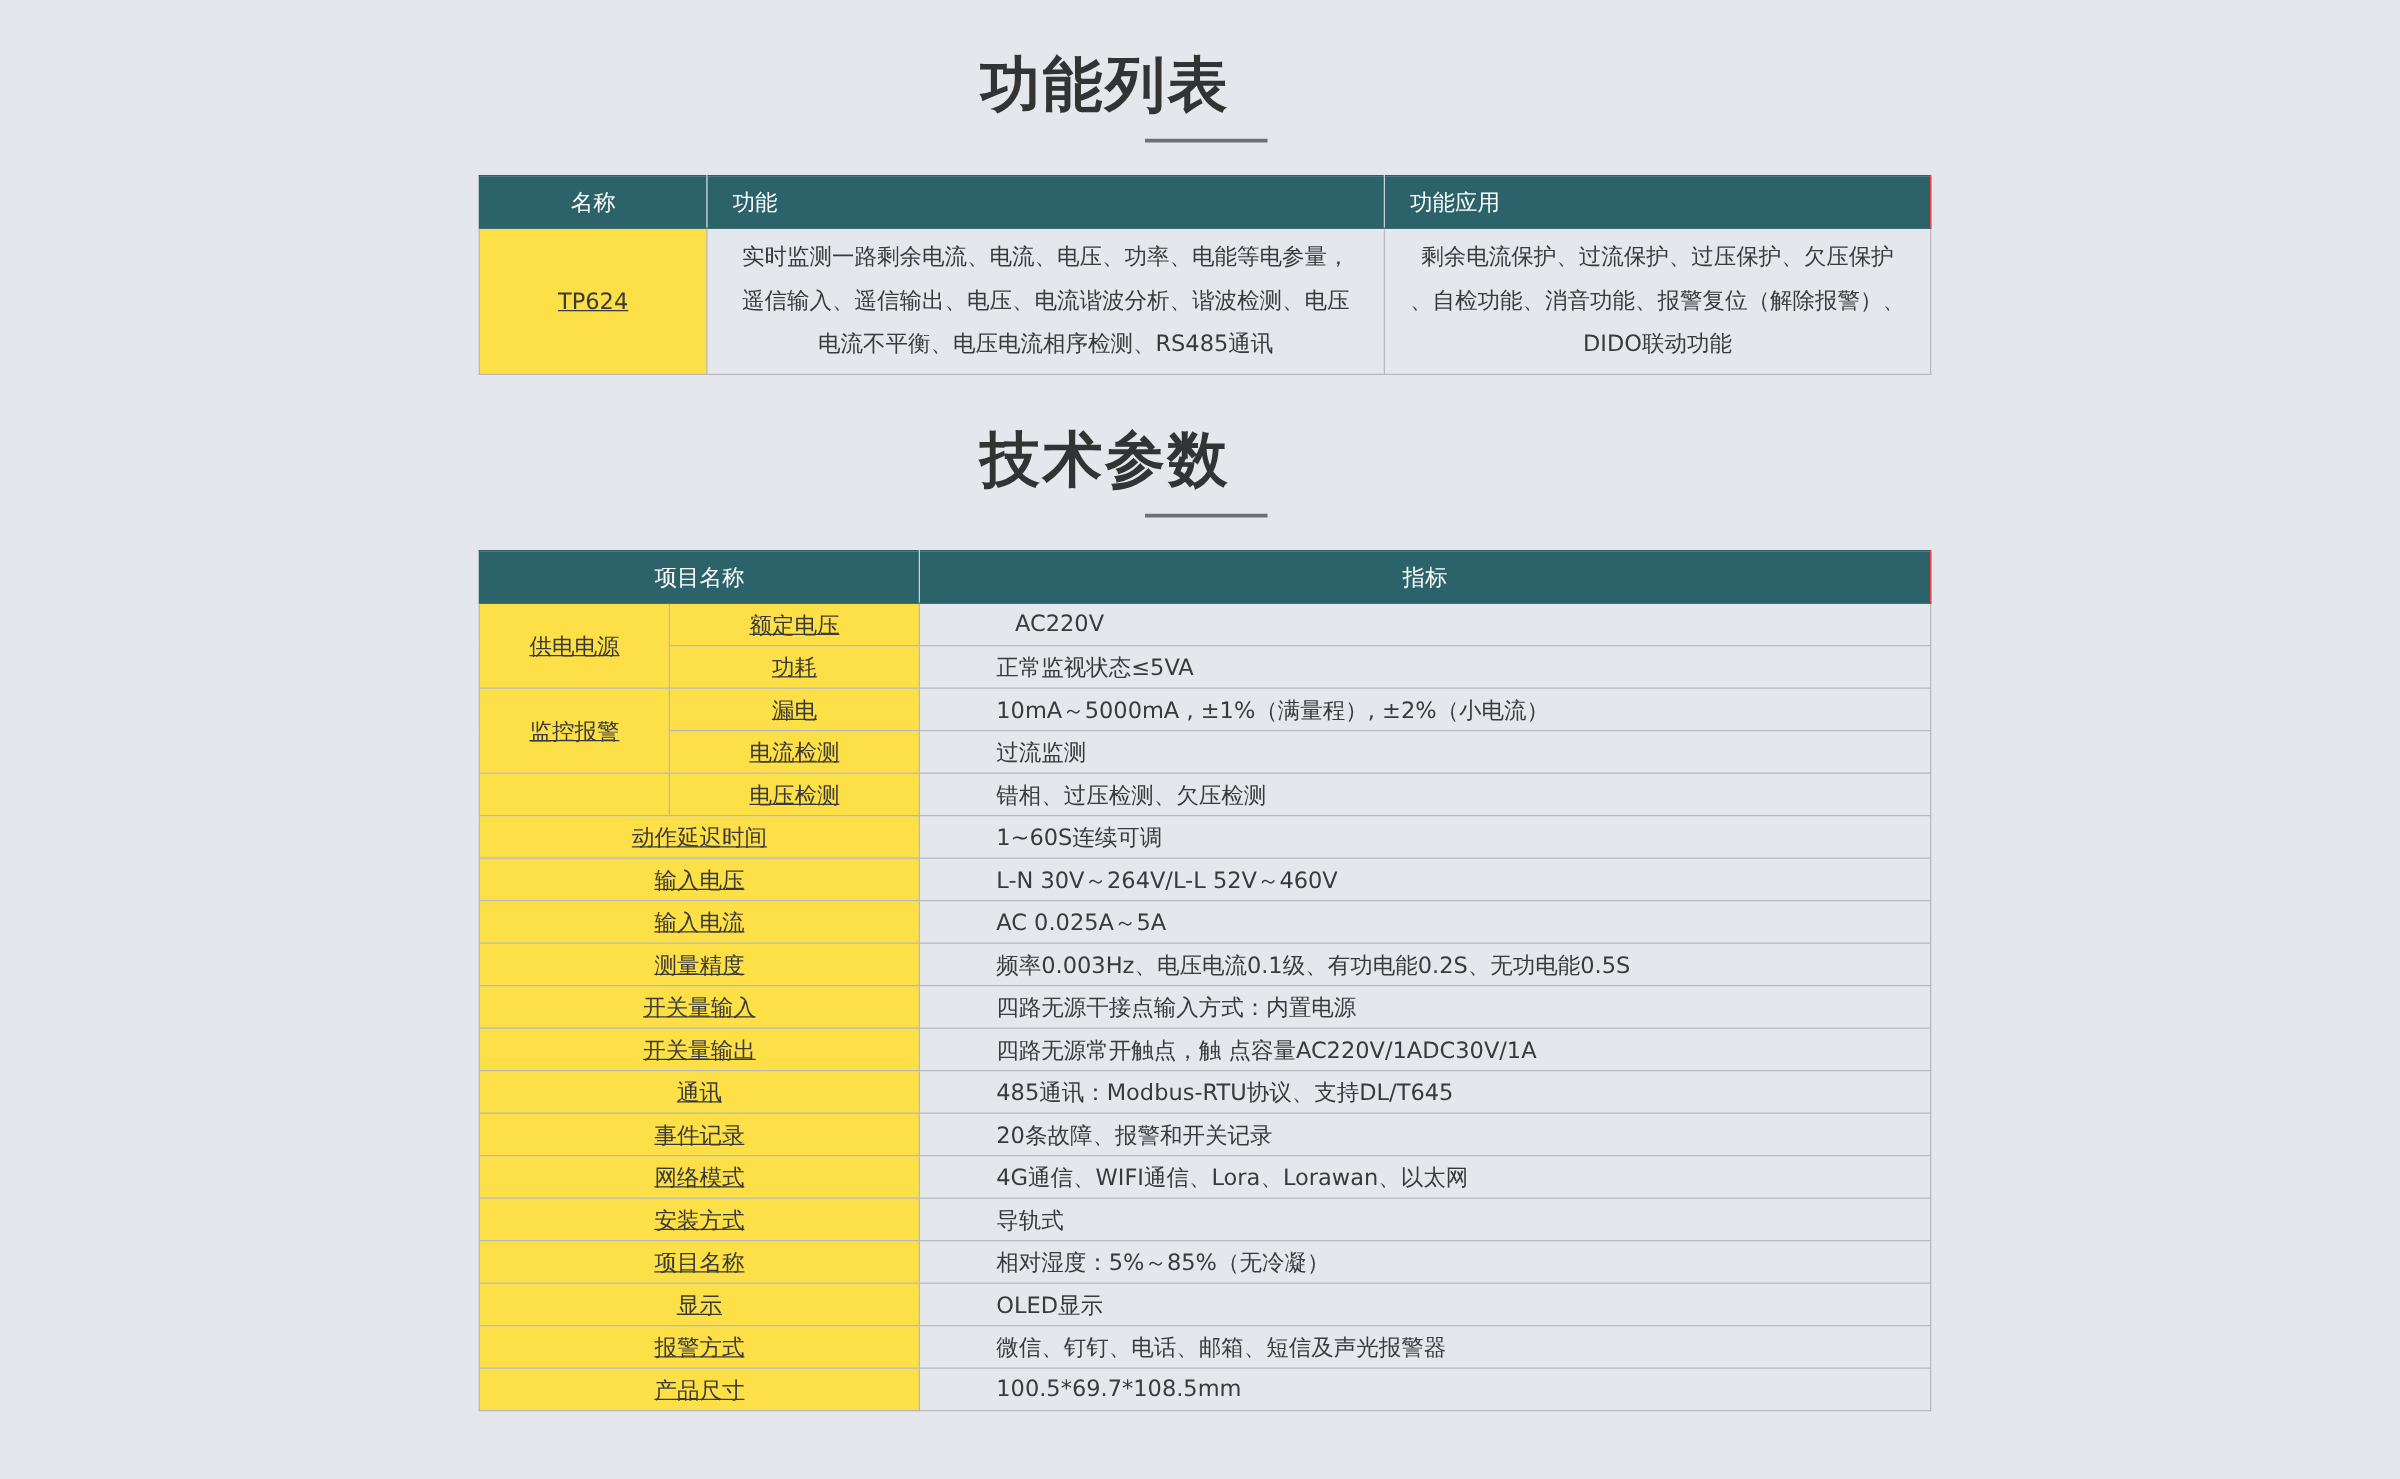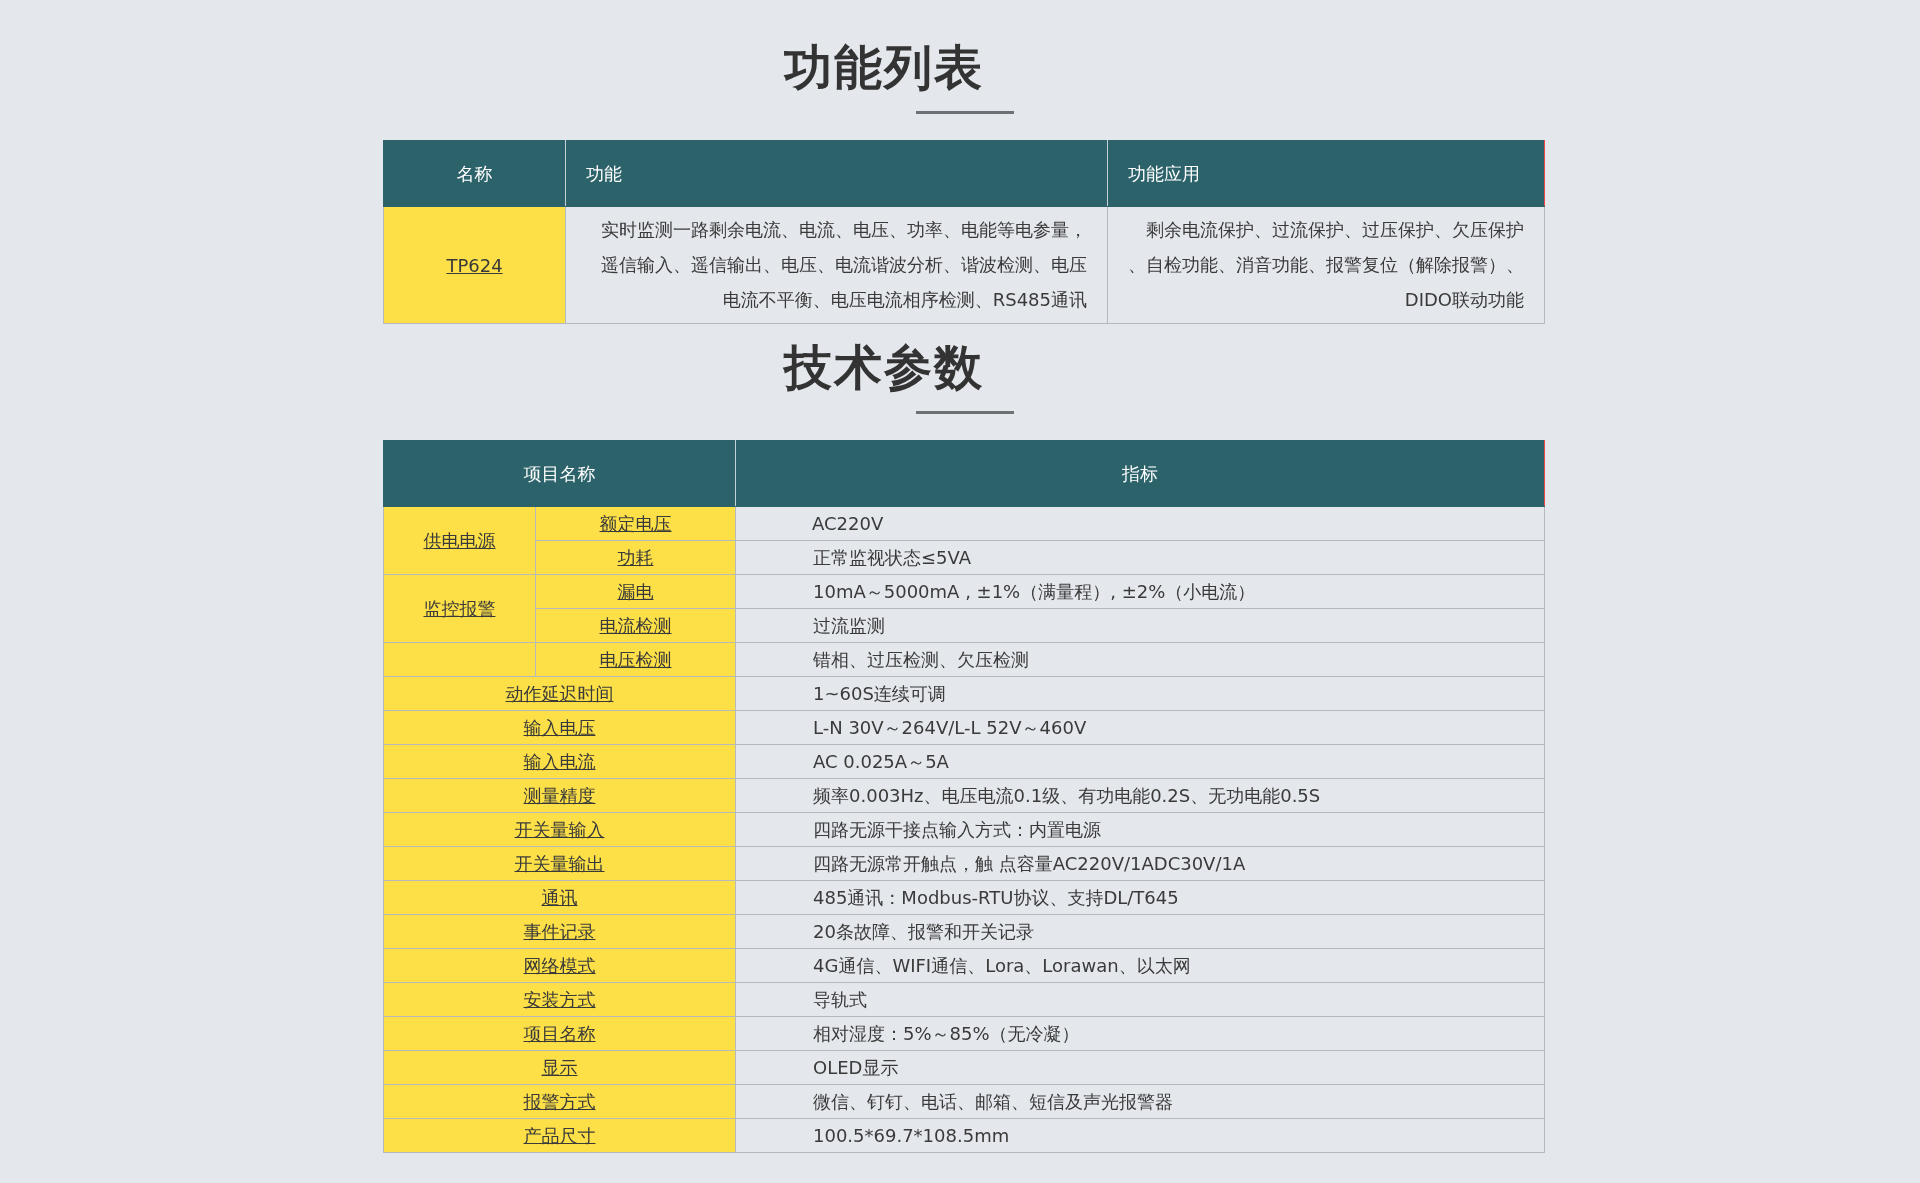--- a/index.html
+++ b/index.html
@@ -21,40 +21,40 @@
     position: absolute; left: 916px; width: 98px; height: 3px;
     background: #6e7174;
   }
   table {
     position: absolute; left: 383px; width: 1161px;
     border-collapse: collapse; table-layout: fixed;
     font-size: 18px;
   }
   th {
     background: #2c626a; color: #ffffff; font-weight: normal;
-    height: 33px; padding: 16px; border: 1px solid #2c626a;
+    height: 33px; padding: 4px; border: 1px solid #2c626a;
     border-right: 1px solid #c7d2d6;
   }
   th:last-child { border-right: 1px solid #ef4444; }
   td {
     border: 1.5px solid #b7b9bc;
     padding: 0;
   }
   .name-cell { background: #fde047; text-align: center; text-decoration: underline; }
   .val-cell { background: #e4e7ec; }
   
   #feature-table td { vertical-align: middle; }
   #feature-table .text-cell {
     background: #e4e7ec; padding: 4px 20px 6px 20px;
-    line-height: 35px; text-align: right; margin-left: 44px;
+    line-height: 35px; text-align: center; margin-left: 44px;
   }
   #feature-table th.left { text-align: left; padding-left: 20px; }
   
   #spec-table td { height: 33px; }
-  #spec-table .val-cell { padding-left: 77px; text-align: left; }
+  #spec-table .val-cell { padding-left: 61px; text-align: left; }
   #spec-table .val-cell.indent { padding-left: 76px; }
 </style>
 </head>
 <body>
 
 <div class="section-title" style="top:36px;">功能列表</div>
 <div class="title-underline" style="top:111px;"></div>
 
 <table id="feature-table" style="top:140px;">
   <colgroup>

